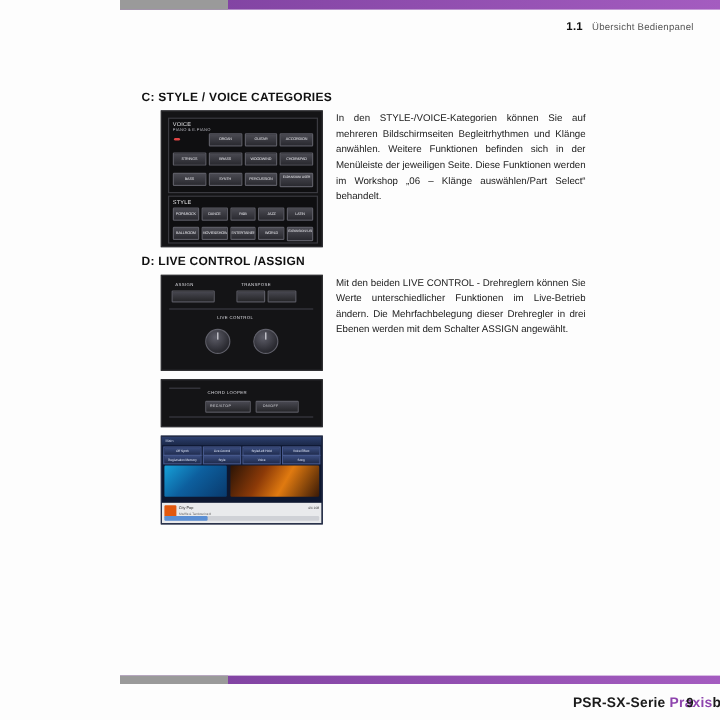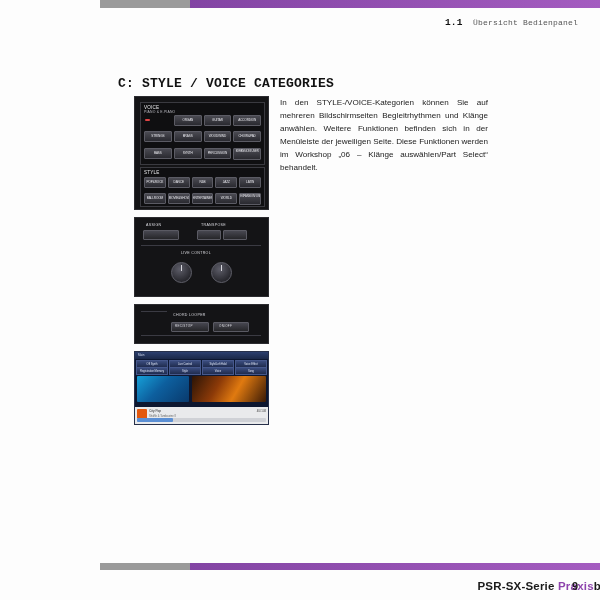--- a/index.html
+++ b/index.html
@@ -39,21 +39,21 @@
     left: 100px; top: 0px;
     width: 90px; height: 8px;
     background: #9a9a9a;
   }
   
   .header {
     position: absolute;
     right: 22px; top: 17px;
     font-size: 8.5px;
     color: #333;
-    font-family: Liberation Mono, monospace;
+    font-family: Liberation Sans, sans-serif;
     letter-spacing: .2px;
   }
   .header .num {
     font-weight: bold;
     font-size: 9.5px;
     color: #111;
     margin-right: 5px;
   }
   .header .txt {
     color: #555;
@@ -62,22 +62,22 @@
   
   .content {
     position: absolute;
     left: 118px; top: 76px;
     width: 370px;
   }
   .section {
     margin-bottom: 7px;
   }
   .sec-title {
-    font-family: Liberation Mono, monospace;
-    font-size: 13px;
+    font-family: Liberation Sans, sans-serif;
+    font-size: 10px;
     font-weight: bold;
     color: #111;
     letter-spacing: .2px;
     margin-bottom: 5px;
   }
   .sec-body {
     position: relative;
     min-height: 10px;
     padding-left: 16px;
   }
@@ -415,32 +415,34 @@
             </div>
           </div>
 
         </div>
         <div class="sec-text">In den STYLE-/VOICE-Kategorien können Sie auf mehreren Bildschirmseiten Begleitrhythmen und Klänge anwählen. Weitere Funktionen befinden sich in der Menüleiste der jeweiligen Seite. Diese Funktionen werden im Workshop „06 – Klänge auswählen/Part Select“ behandelt.</div>
         <div class="clear"></div>
       </div>
     </div>
 
     <div class="section">
+      <div class="sec-title">D: LIVE CONTROL /ASSIGN</div>
       <div class="sec-body">
         <div class="panel" id="panel-d">
           <div class="dbtn" style="left:8px; top:12px; width:34px;"></div>
           <div class="dlabel" style="left:11px; top:5px;">ASSIGN</div>
           <div class="dbtn" style="left:62px; top:12px; width:22px;"></div>
           <div class="dbtn" style="left:88px; top:12px; width:22px;"></div>
           <div class="dlabel" style="left:66px; top:5px;">TRANSPOSE</div>
           <div class="sep-line" style="left:6px; top:27px; width:120px;"></div>
           <div class="dlabel" style="left:46px; top:33px;">LIVE CONTROL</div>
           <div class="knob" style="left:36px; top:44px;"></div>
           <div class="knob" style="left:76px; top:44px;"></div>
         </div>
+        <div class="sec-text">Mit den beiden LIVE CONTROL - Drehreglern können Sie Werte unterschiedlicher Funktionen im Live-Betrieb ändern. Die Mehrfachbelegung dieser Drehregler in drei Ebenen werden mit dem Schalter ASSIGN angewählt.</div>
         <div class="clear"></div>
       </div>
     </div>
 
     <div class="section">
       <div class="sec-body">
         <div class="panel" id="panel-e">
           <div class="dlabel" style="left:38px; top:8px;">CHORD LOOPER</div>
           <div class="dbtn" style="left:36px; top:17px; width:36px;"></div>
           <div class="dbtn" style="left:78px; top:17px; width:34px;"></div>

